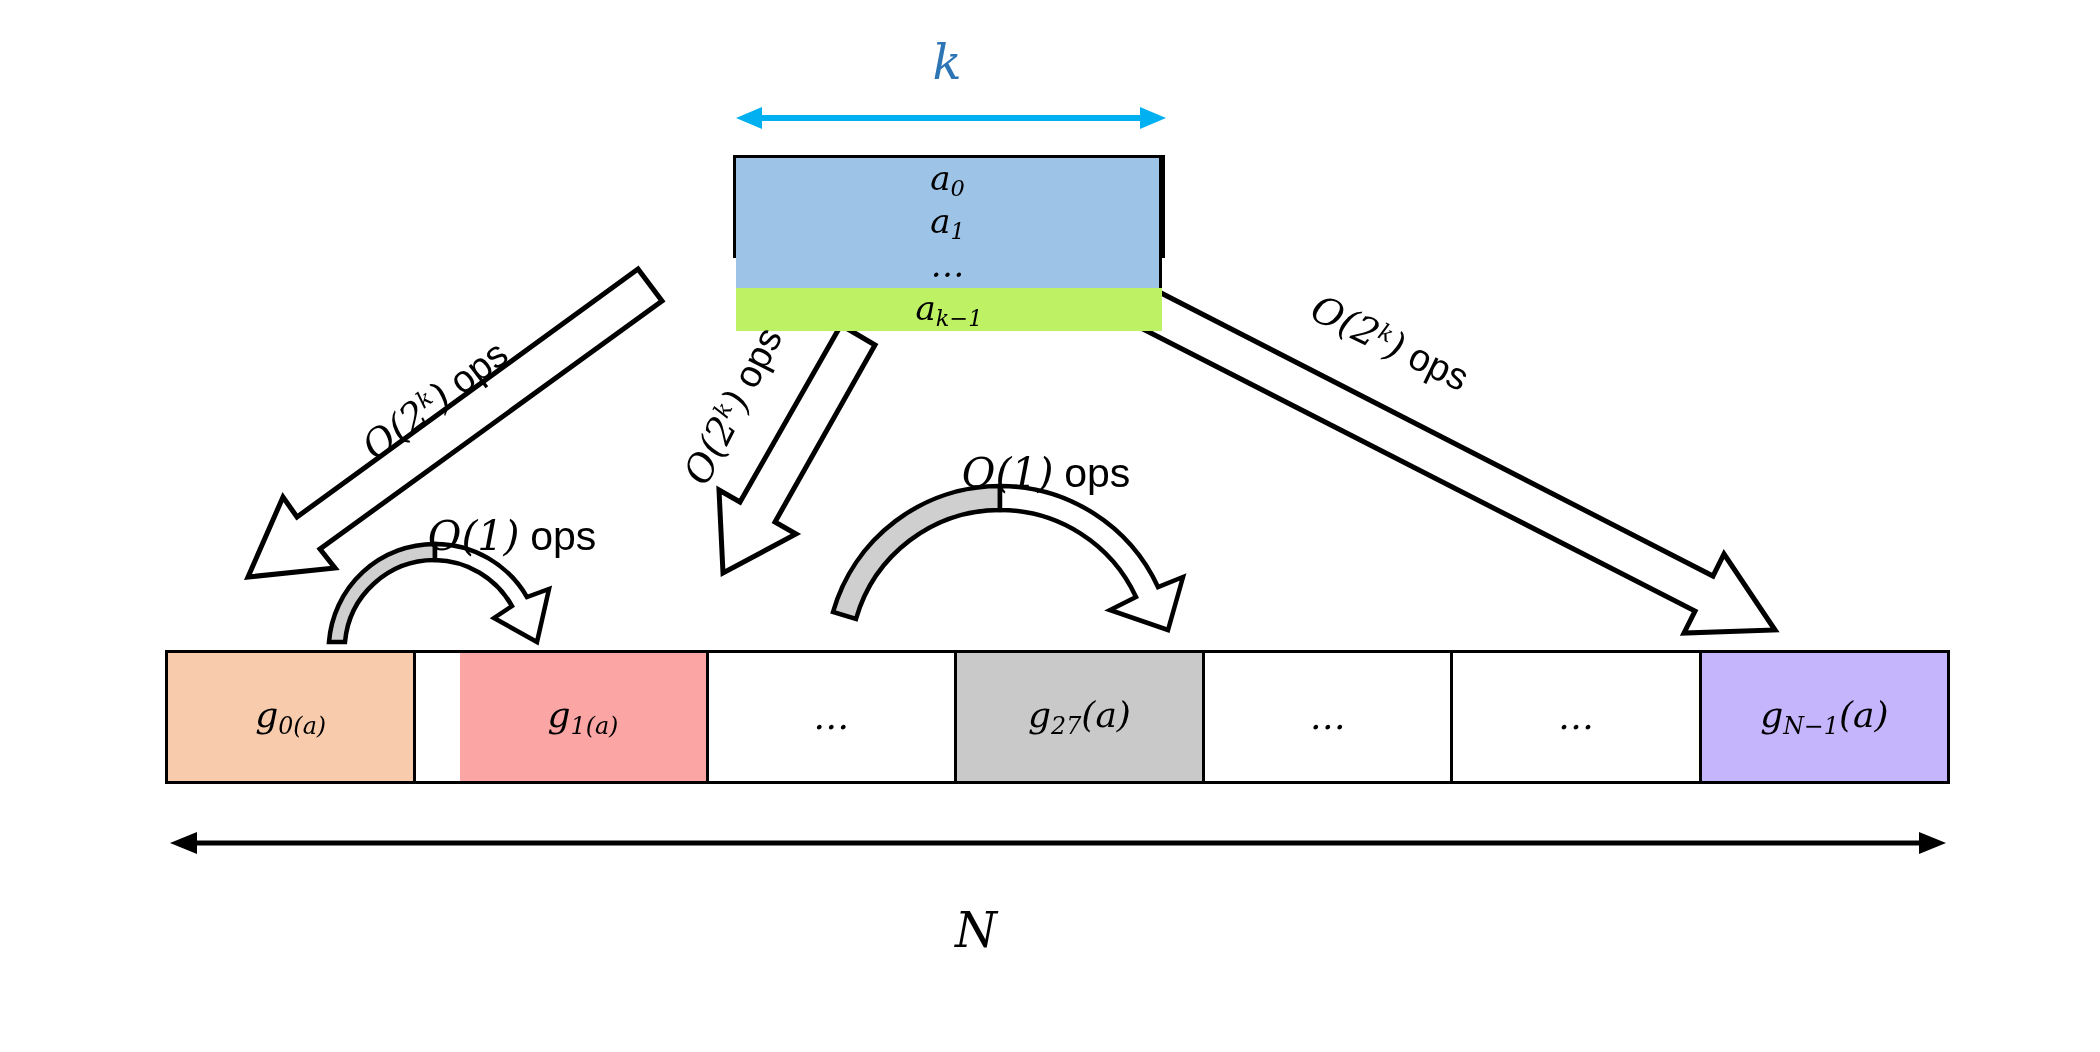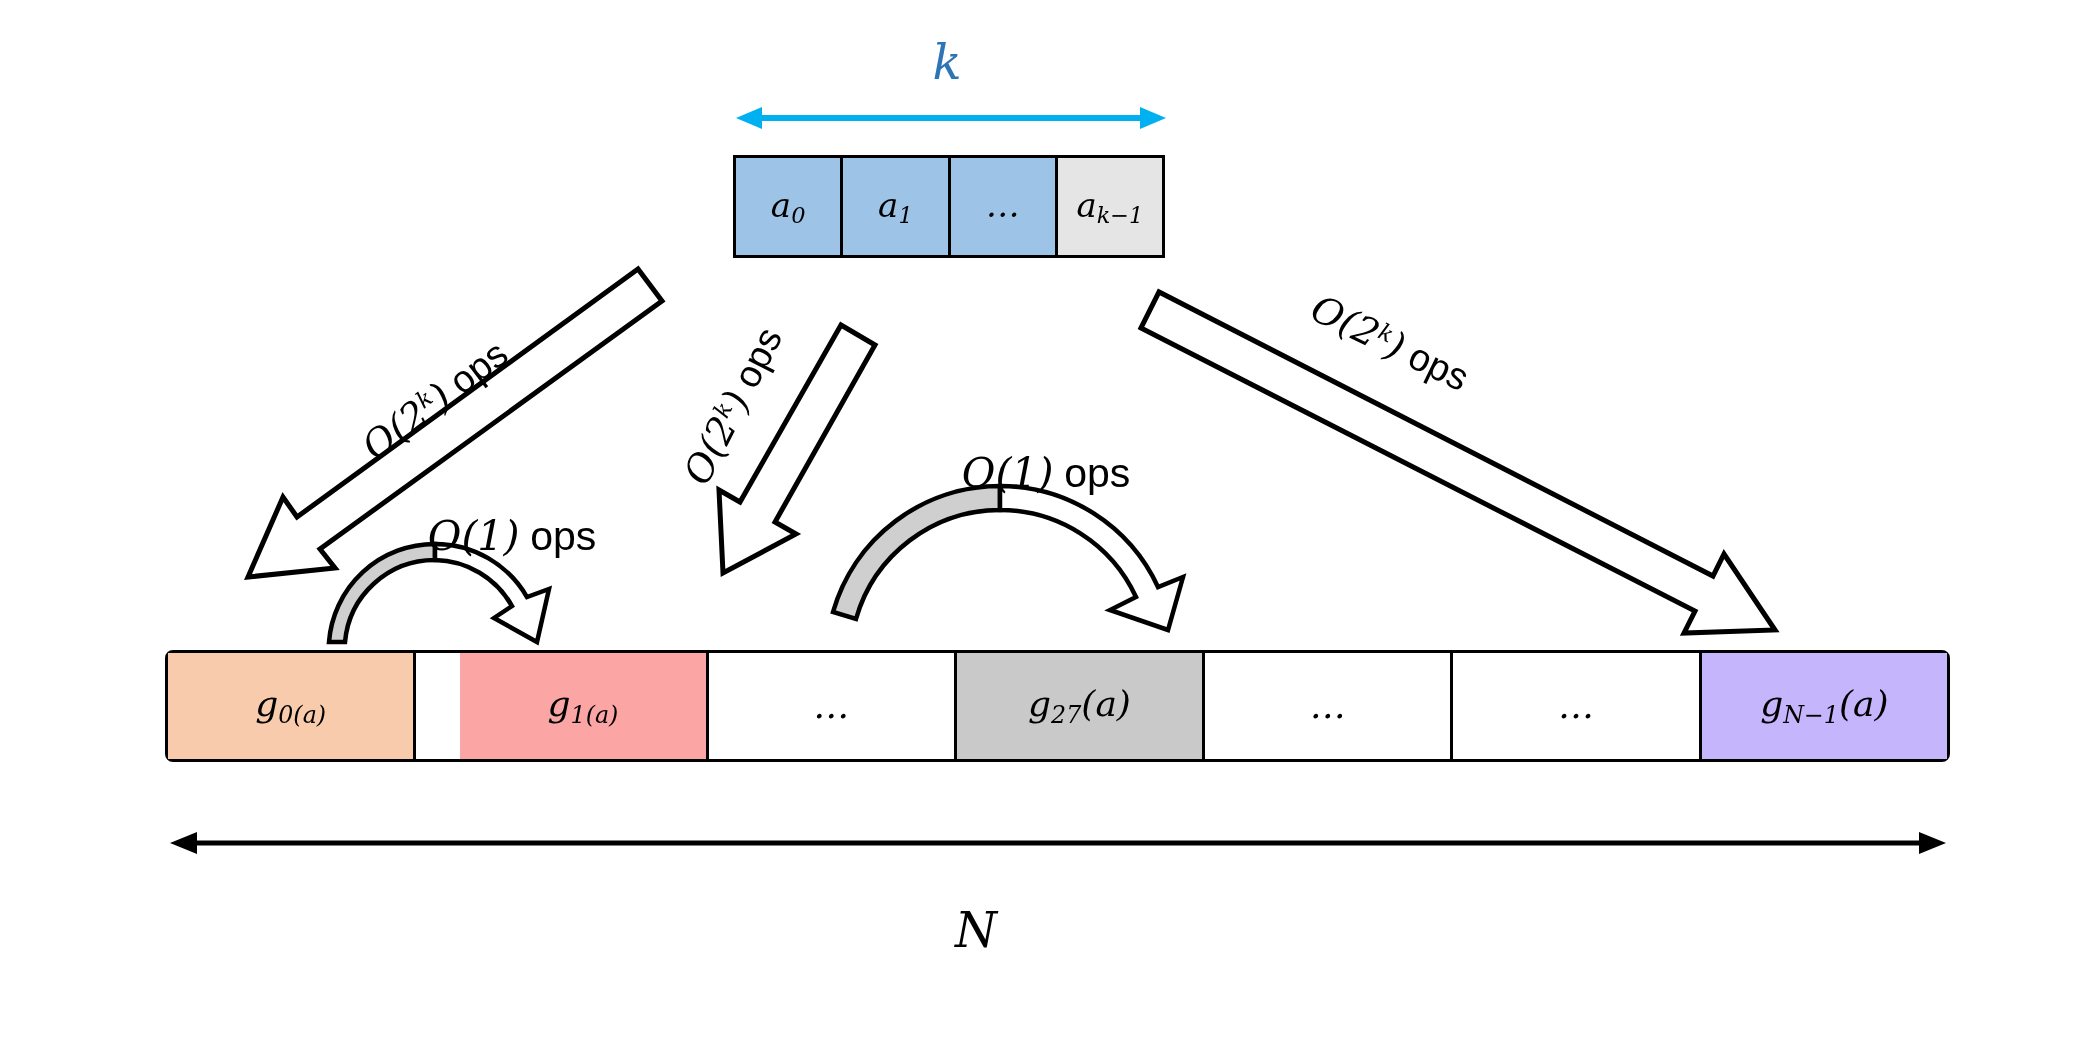--- a/index.html
+++ b/index.html
@@ -4,22 +4,22 @@
 <style>
   html,body { margin:0; padding:0; background:#ffffff; }
   .canvas { position:relative; width:2100px; height:1052px; background:#ffffff; overflow:hidden;
             font-family:"Liberation Sans", sans-serif; }
   svg.layer { position:absolute; left:0; top:0; }
 
   
   .array { position:absolute; display:flex; border:3px solid #000; box-sizing:border-box; background:#fff; }
   .array .cell { flex:1 1 0; border-right:3px solid #000; display:flex; align-items:center; justify-content:center; }
   .array .cell:last-child { border-right:none; }
-  .top-array { left:733px; top:155px; width:432px; height:103px; }
-  .bottom-array { left:165px; top:650px; width:1785px; height:112px;border-radius:8px; }
+  .top-array { left:733px; top:155px; width:432px; height:103px;flex-direction:column; }
+  .bottom-array { left:165px; top:650px; width:1785px; height:134px; }
 
   .math { font-family:"DejaVu Serif", serif; font-style:italic; }
   .cell-label { white-space:nowrap; color:#000; }
   .top-array .cell-label { font-size:34px; }
   .bottom-array .cell-label { font-size:36px; }
   .cell-label .sub { font-size:0.66em; vertical-align:-0.28em; }
 
   
   .flabel { position:absolute; white-space:nowrap; color:#000; }
   .center { transform:translate(-50%,-50%); }
@@ -70,21 +70,21 @@
   <div class="array top-array">
     <div class="cell" style="background-color: rgb(157, 195, 230);">
       <span class="cell-label"><span class="math">a</span><span class="math sub">0</span></span>
     </div>
     <div class="cell" style="background-color: rgb(157, 195, 230);">
       <span class="cell-label"><span class="math">a</span><span class="math sub">1</span></span>
     </div>
     <div class="cell" style="background-color: rgb(157, 195, 230);">
       <span class="cell-label"><span class="math">…</span><span class="math sub"></span></span>
     </div>
-    <div class="cell" style="background-color: #e5e5e5;">
+    <div class="cell" style="background-color: #bef264;">
       <span class="cell-label"><span class="math">a</span><span class="math sub">k−1</span></span>
     </div>
   </div>
 
   <div class="array bottom-array">
     <div class="cell" style="background-color: rgb(248, 203, 173);">
       <span class="cell-label"><span class="math">g</span><span class="math sub">0(a)</span><span class="math"></span></span>
     </div>
     <div class="cell" style="background-color: #fca5a5; margin-left: 44px;">
       <span class="cell-label"><span class="math">g</span><span class="math sub">1(a)</span><span class="math"></span></span>

